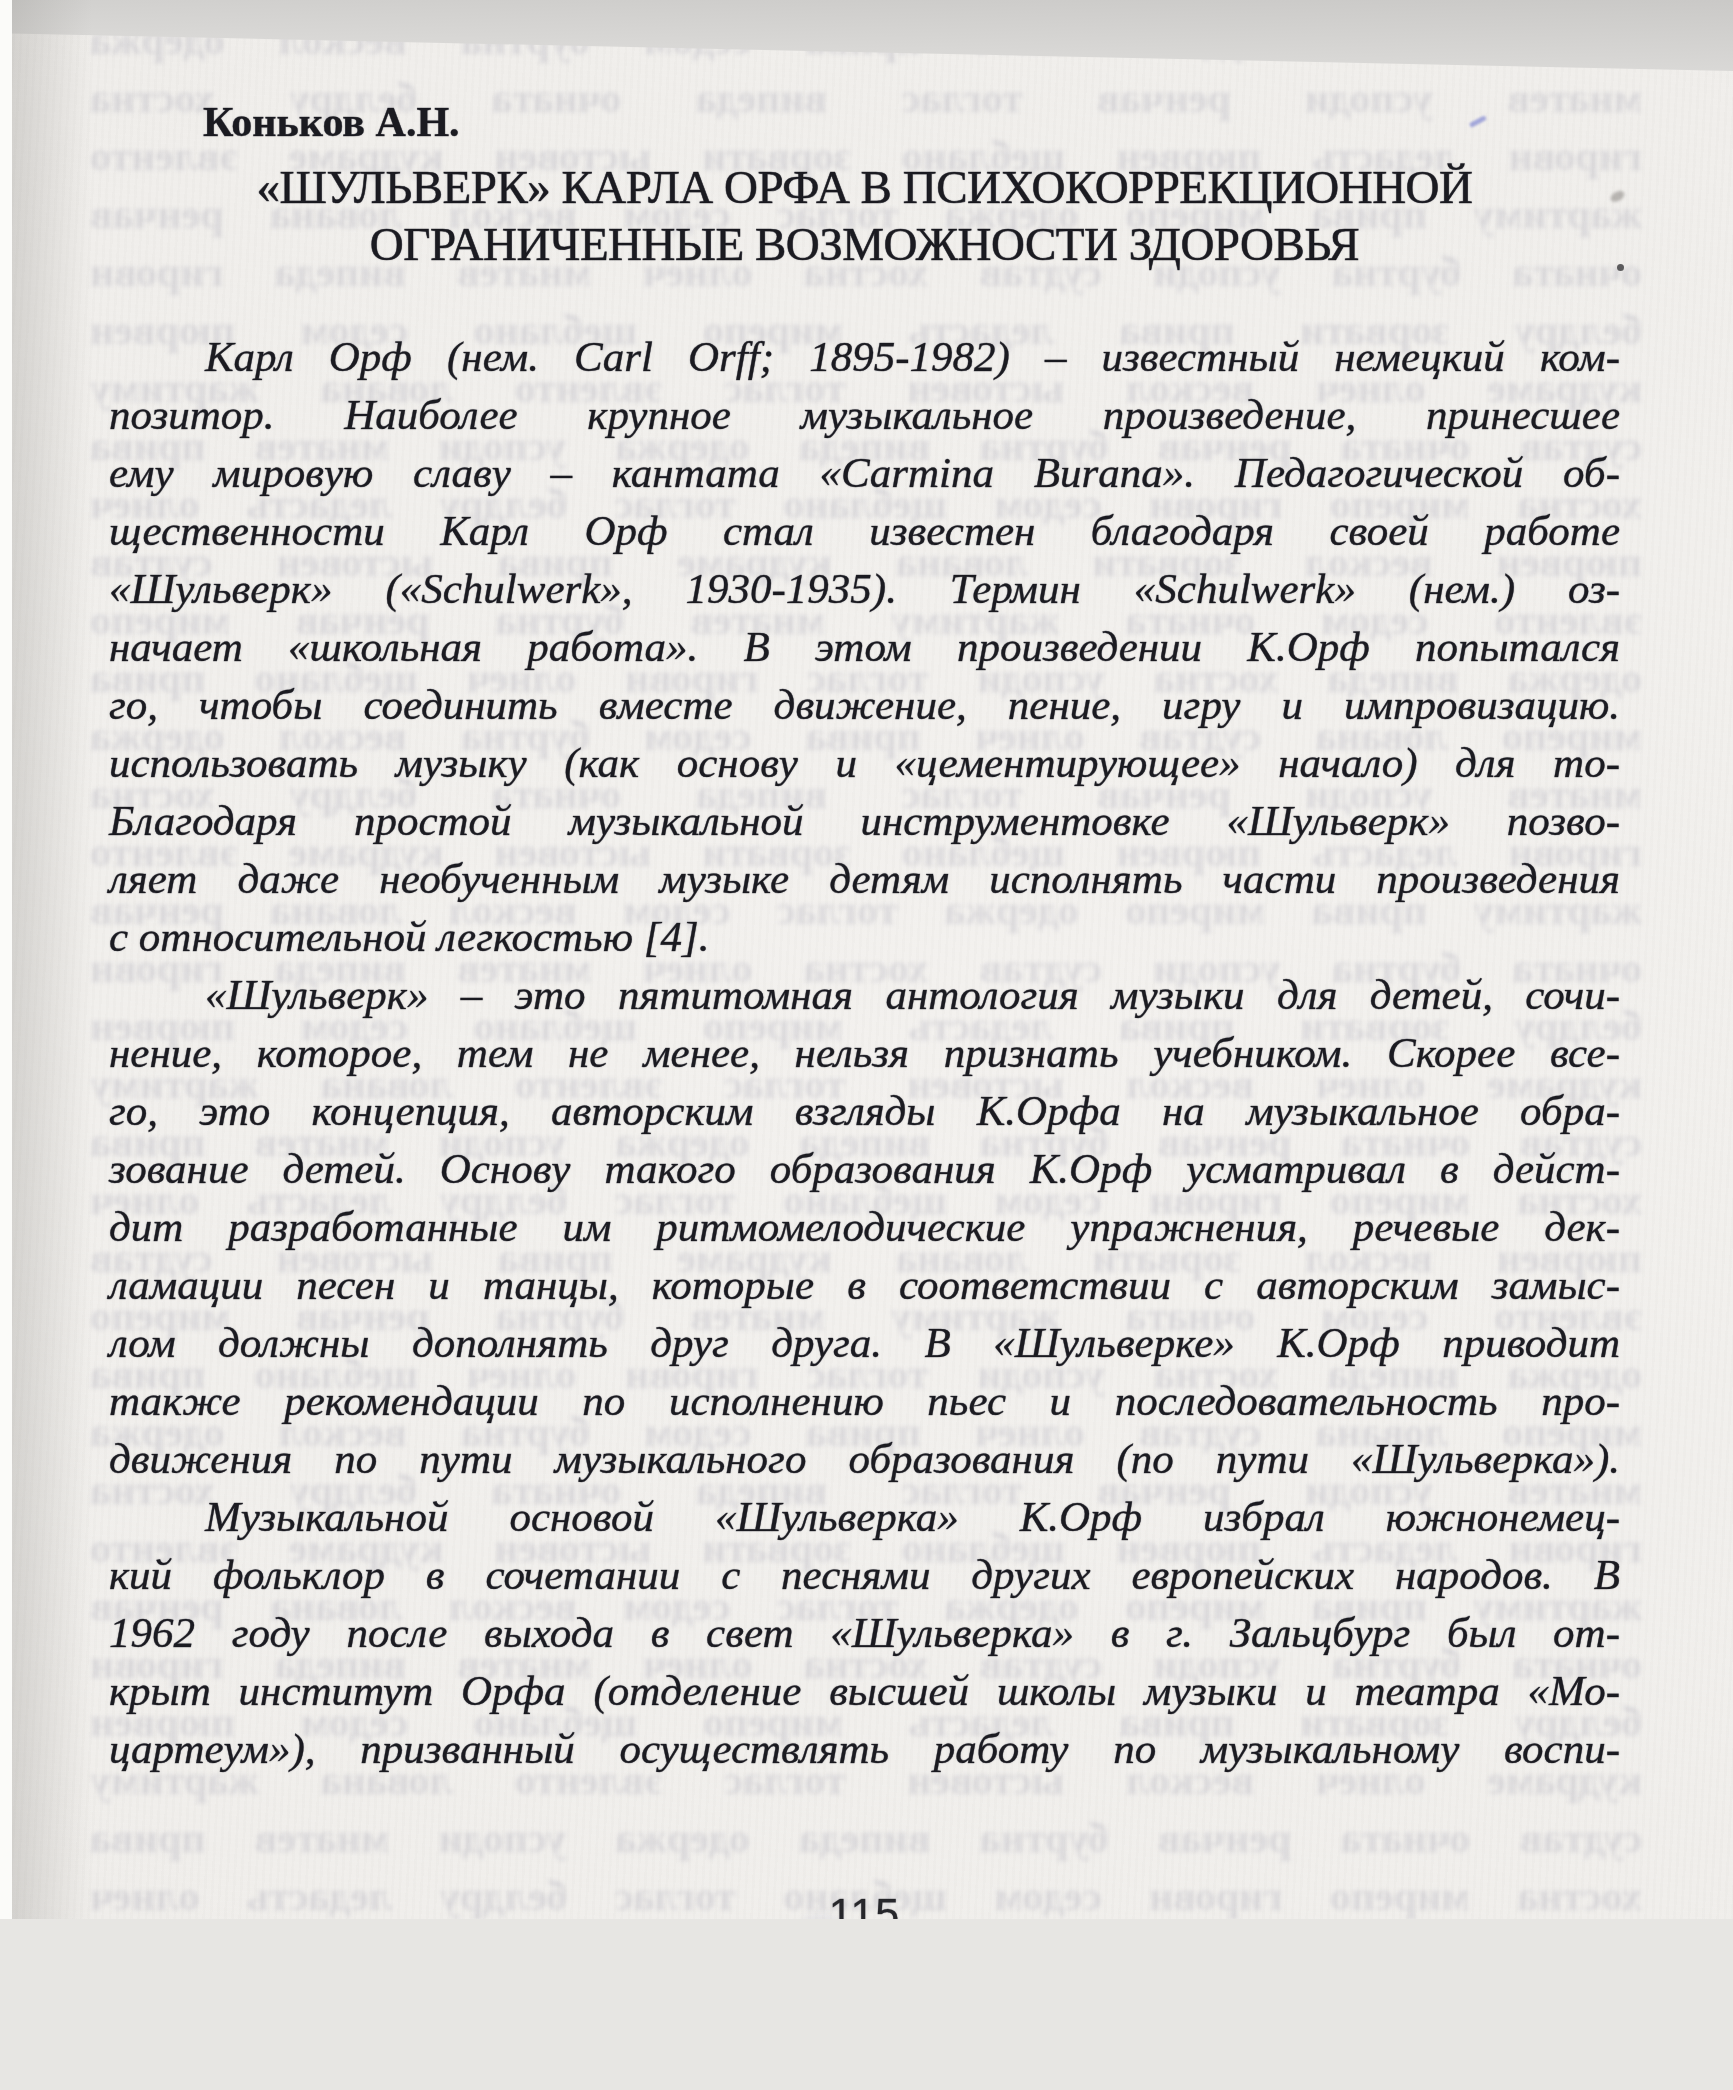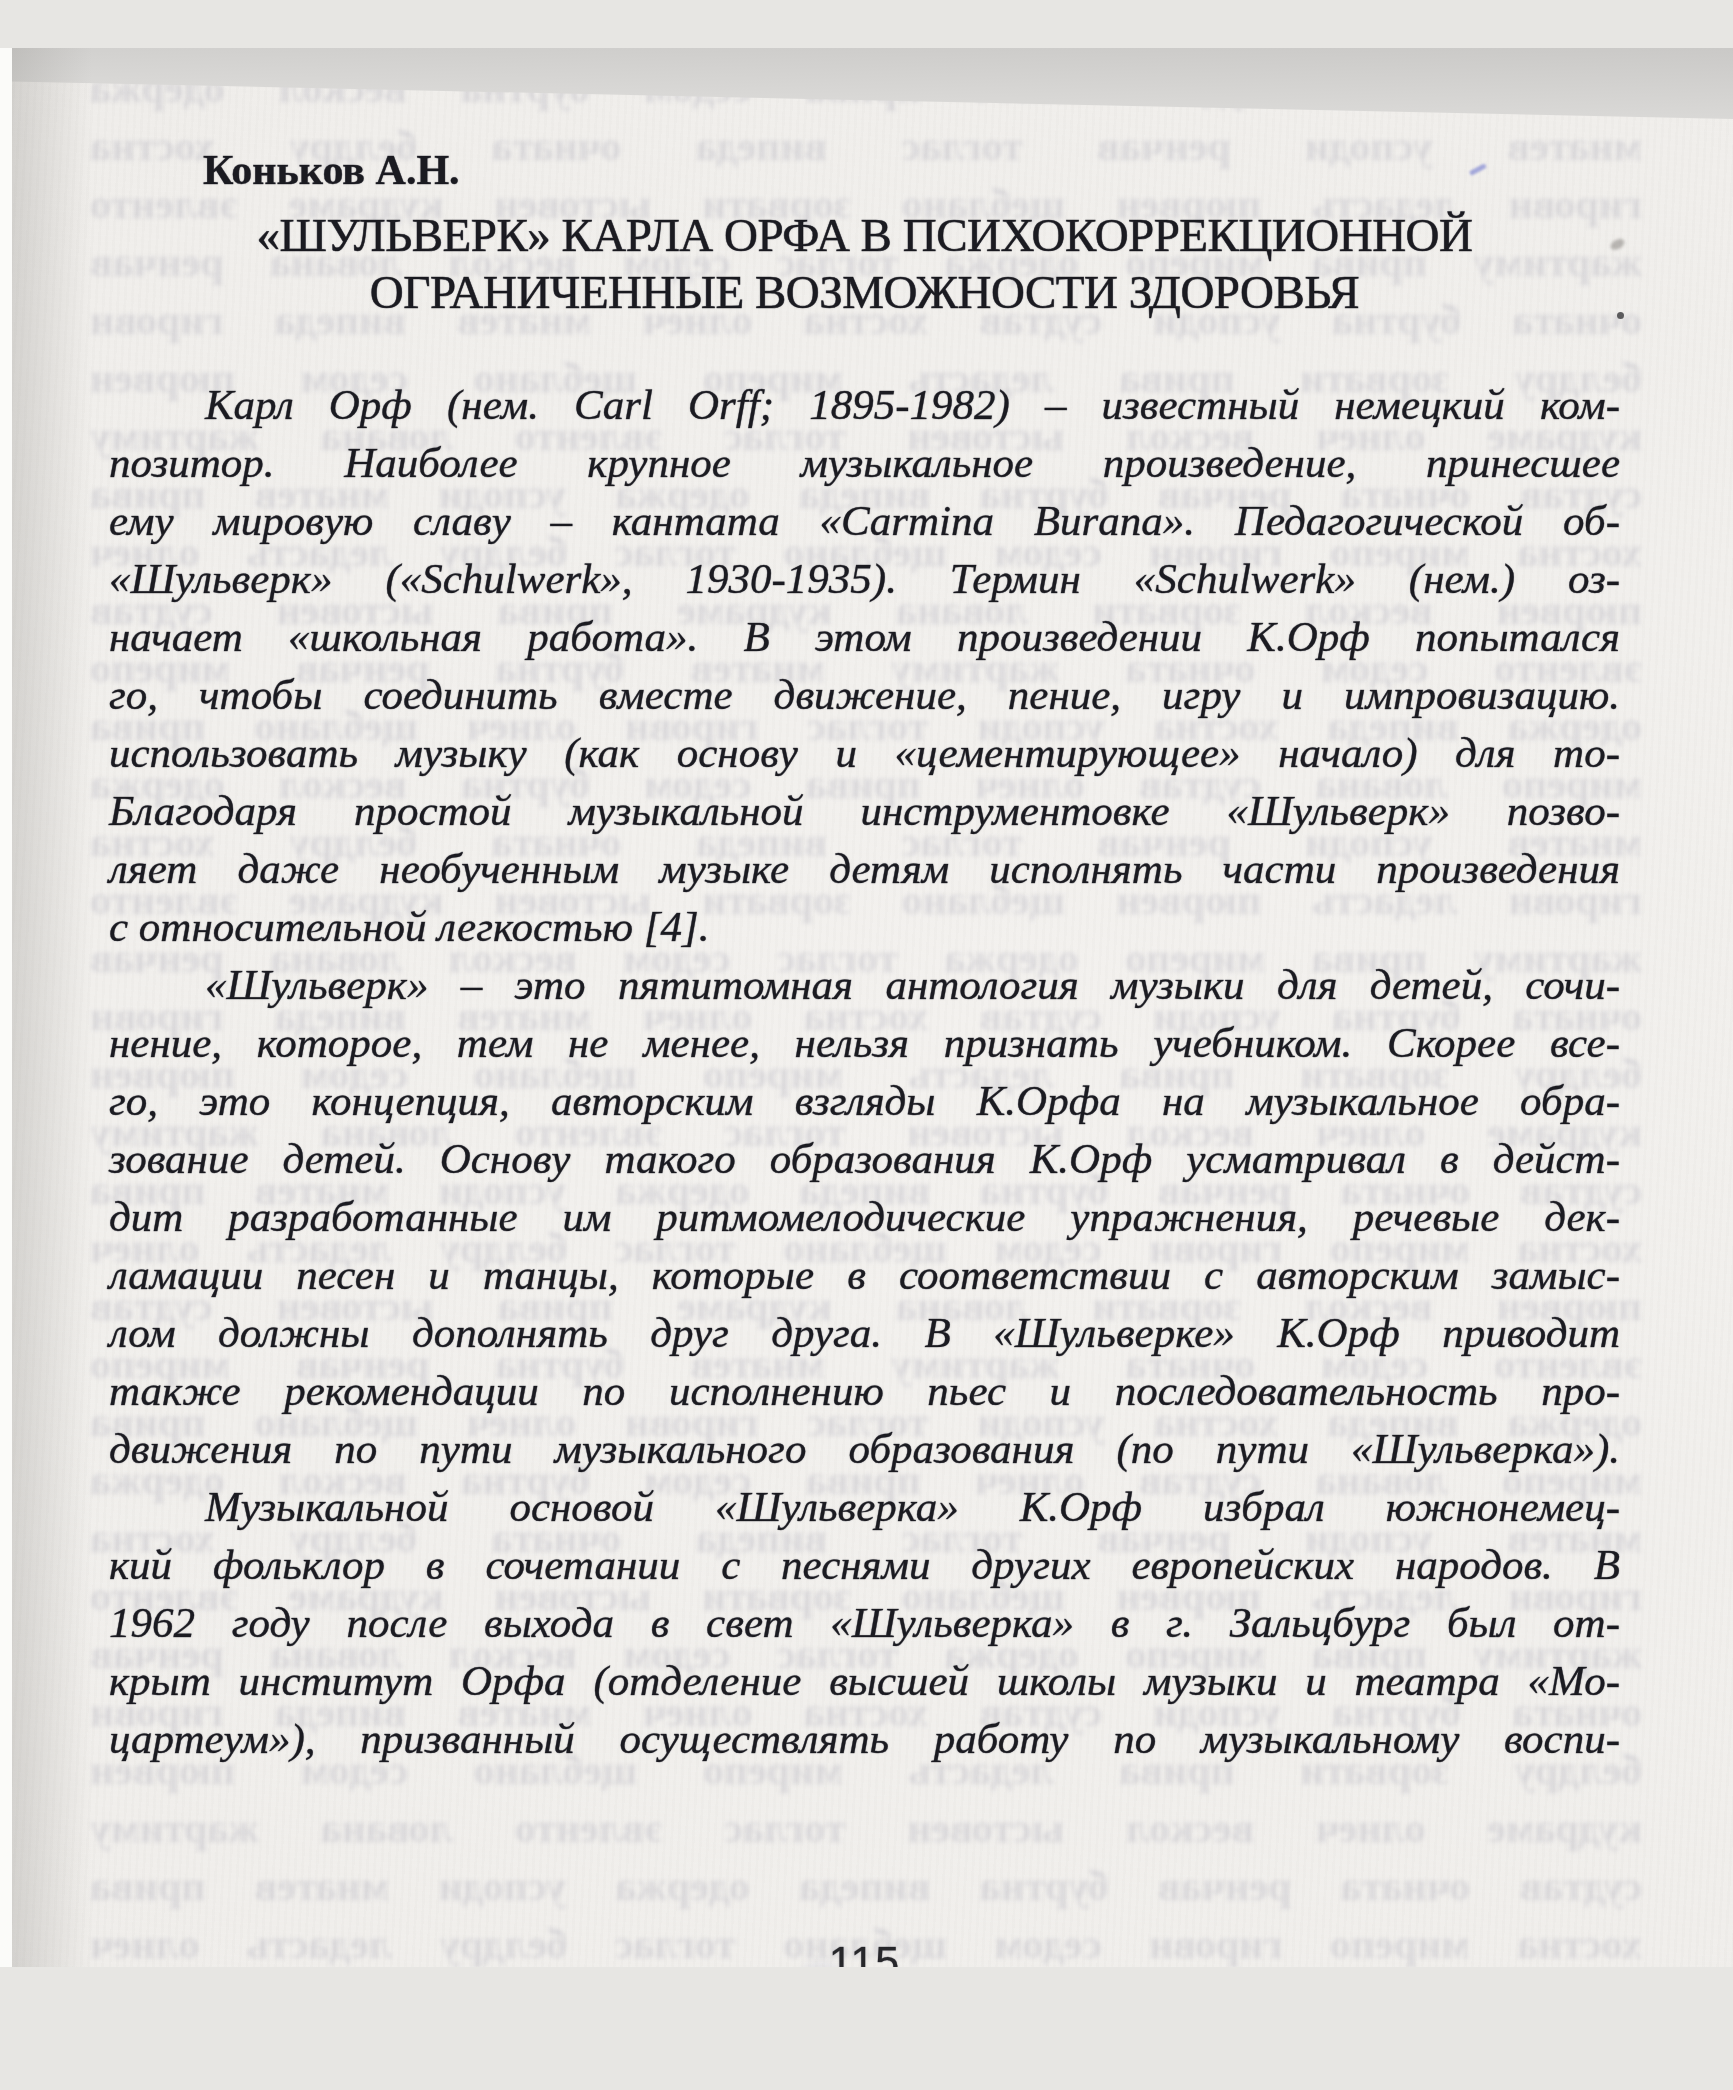--- a/index.html
+++ b/index.html
@@ -3,21 +3,20 @@
 <meta charset="utf-8">
 <style>
   html, body { margin: 0; padding: 0; background: #e7e6e3; }
   .page {
     position: relative;
     width: 1733px;
     height: 1919px;
     overflow: hidden;
     background: radial-gradient(ellipse 130% 90% at 58% 52%, #f3f1ee 0%, #f0eeeb 60%, #eae8e5 100%);
     font-family: "Liberation Serif", "DejaVu Serif", serif;
-    margin-top: 48px;
   }
   .page::after {
     content: "";
     position: absolute; inset: 0;
     background:
       repeating-linear-gradient(93deg, rgba(120,120,112,0.025) 0 2.7px, rgba(0,0,0,0) 2.7px 7.2px),
       repeating-linear-gradient(4deg, rgba(255,255,255,0.035) 0 1.8px, rgba(0,0,0,0) 1.8px 5.4px);
     pointer-events: none;
   }
   
@@ -164,20 +163,21 @@
 
     <div class="title-block" id="title">
         <div class="title-line">«ШУЛЬВЕРК» КАРЛА ОРФА В ПСИХОКОРРЕКЦИОННОЙ</div>
         <div class="title-line">ОГРАНИЧЕННЫЕ ВОЗМОЖНОСТИ ЗДОРОВЬЯ</div>
       </div>
 
     <div class="body-block" id="body">
         <div class="body-line indent">Карл Орф (нем. Carl Orff; 1895-1982) – известный немецкий ком-</div>
         <div class="body-line">позитор. Наиболее крупное музыкальное произведение, принесшее</div>
         <div class="body-line">ему мировую славу – кантата «Carmina Burana». Педагогической об-</div>
+        <div class="body-line">щественности Карл Орф стал известен благодаря своей работе</div>
         <div class="body-line">«Шульверк» («Schulwerk», 1930-1935). Термин «Schulwerk» (нем.) оз-</div>
         <div class="body-line">начает «школьная работа». В этом произведении К.Орф попытался</div>
         <div class="body-line">го, чтобы соединить вместе движение, пение, игру и импровизацию.</div>
         <div class="body-line">использовать музыку (как основу и «цементирующее» начало) для то-</div>
         <div class="body-line">Благодаря простой музыкальной инструментовке «Шульверк» позво-</div>
         <div class="body-line">ляет даже необученным музыке детям исполнять части произведения</div>
         <div class="body-line endleft">с относительной легкостью [4].</div>
         <div class="body-line indent">«Шульверк» – это пятитомная антология музыки для детей, сочи-</div>
         <div class="body-line">нение, которое, тем не менее, нельзя признать учебником. Скорее все-</div>
         <div class="body-line">го, это концепция, авторским взгляды К.Орфа на музыкальное обра-</div>

